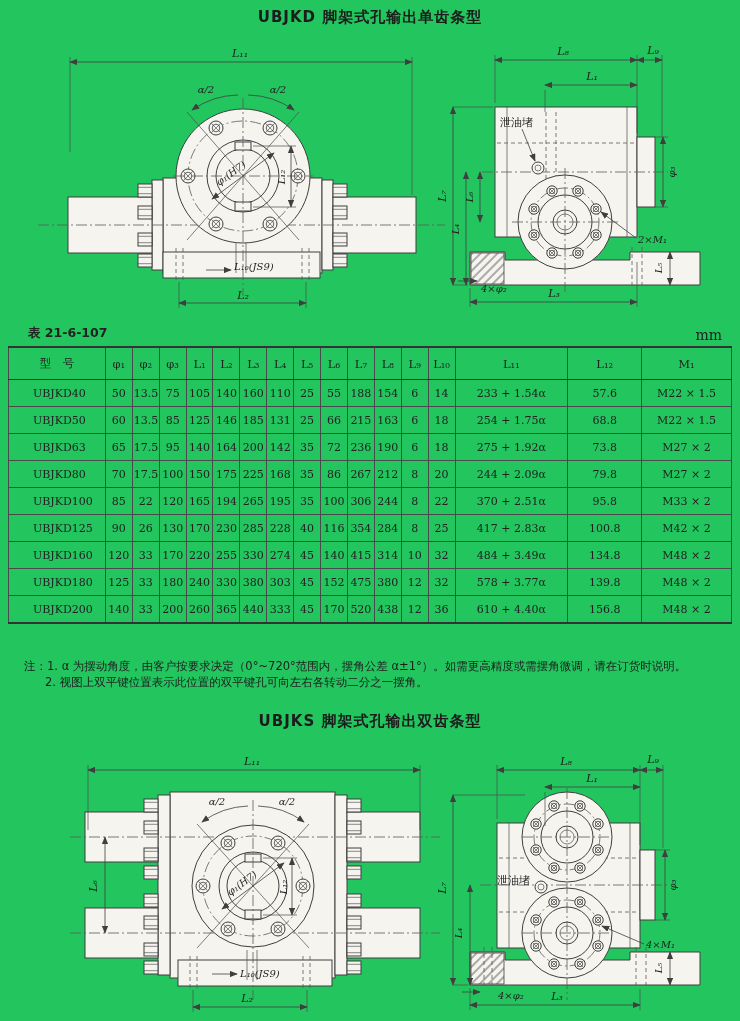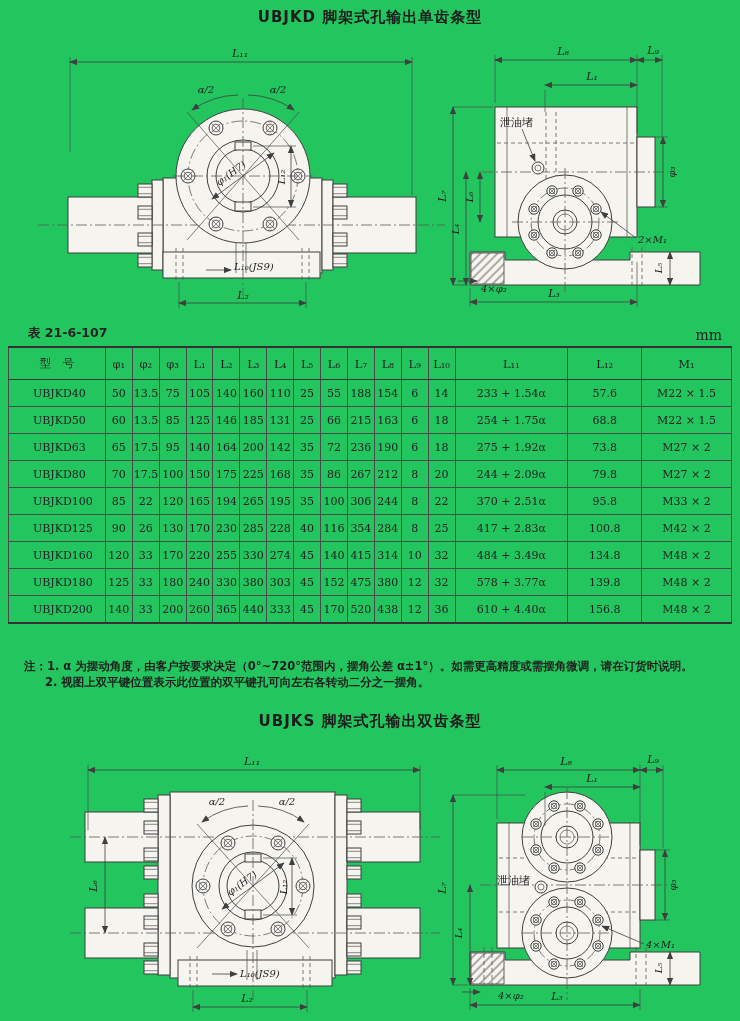--- a/index.html
+++ b/index.html
@@ -16,21 +16,21 @@
   #unit-label{position:absolute;right:10px;top:2px;font-size:14px;}
   #dim-table{position:absolute;top:346px;left:8px;width:724px;border-collapse:collapse;
              font-size:11px;table-layout:fixed;}
   #dim-table th,#dim-table td{border:1px solid #4a4a4a;text-align:center;padding:0 1px;
              height:26px;overflow:hidden;white-space:nowrap;font-weight:normal;}
   #dim-table thead th{height:31px;border-top:2.2px solid #333;border-bottom:1.6px solid #333;font-size:11.5px;}
   #dim-table tbody tr:last-child td{border-bottom:2.2px solid #333;}
   #dim-table td.model{text-align:left;padding-left:24px;}
   .c-model{width:13.4%}.c-n{width:3.72%}.c-l11{width:15.6%}.c-l12{width:10.2%}.c-m1{width:12.4%}
   #notes{position:absolute;top:658px;left:24px;width:700px;font-size:11.5px;line-height:16px;
-         font-family:"DejaVu Sans","Liberation Sans",sans-serif;color:#1e1e1e;font-weight:bold;}
+         font-family:"DejaVu Sans","Liberation Sans",sans-serif;color:#1e1e1e;}
   #note-line2{margin-left:21px;}
   svg{position:absolute;left:0;}
   #svg-top{top:33px;}
   #svg-bottom{top:745px;}
   .ln{stroke:#3f3f3f;stroke-width:1;fill:none;}
   .lt{stroke:#4a4a4a;stroke-width:.7;fill:none;}
   .cl{stroke:#5a5a5a;stroke-width:.8;fill:none;stroke-dasharray:11 3 2 3;}
   .hid{stroke:#5a5a5a;stroke-width:.8;fill:none;stroke-dasharray:4 3;}
   .dim{stroke:#3f3f3f;stroke-width:.8;fill:none;}
   .bg{fill:#f5f4ef;}

